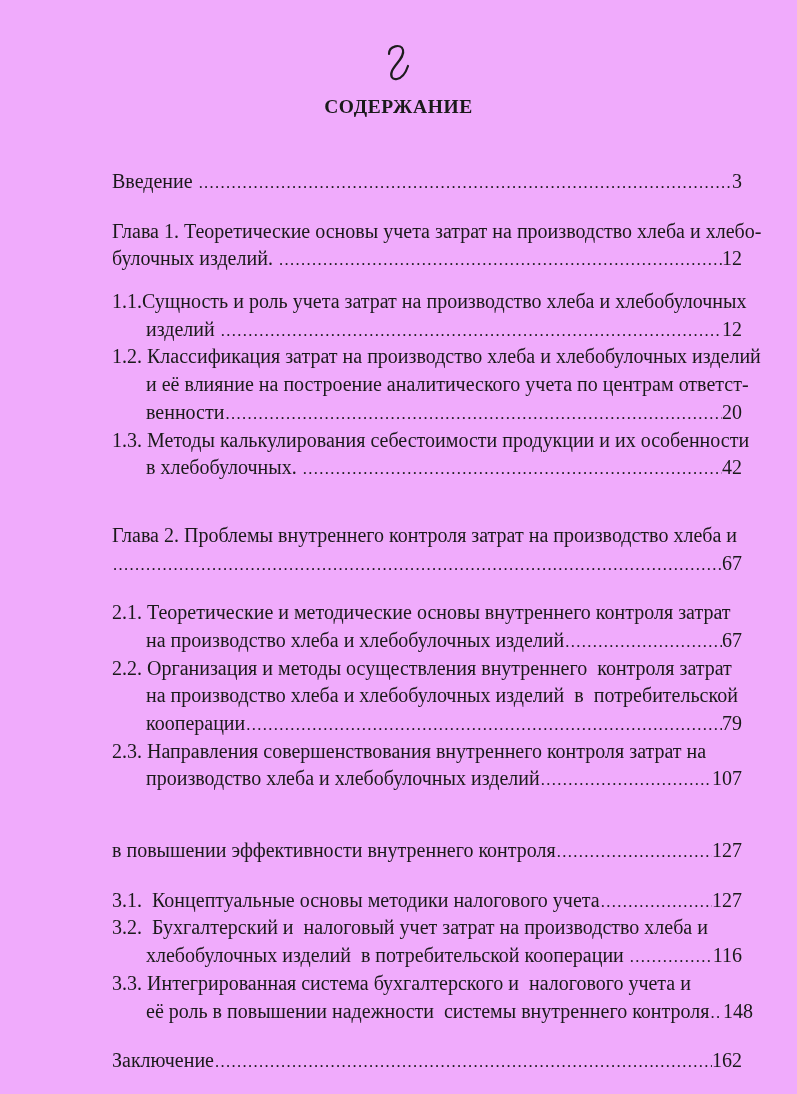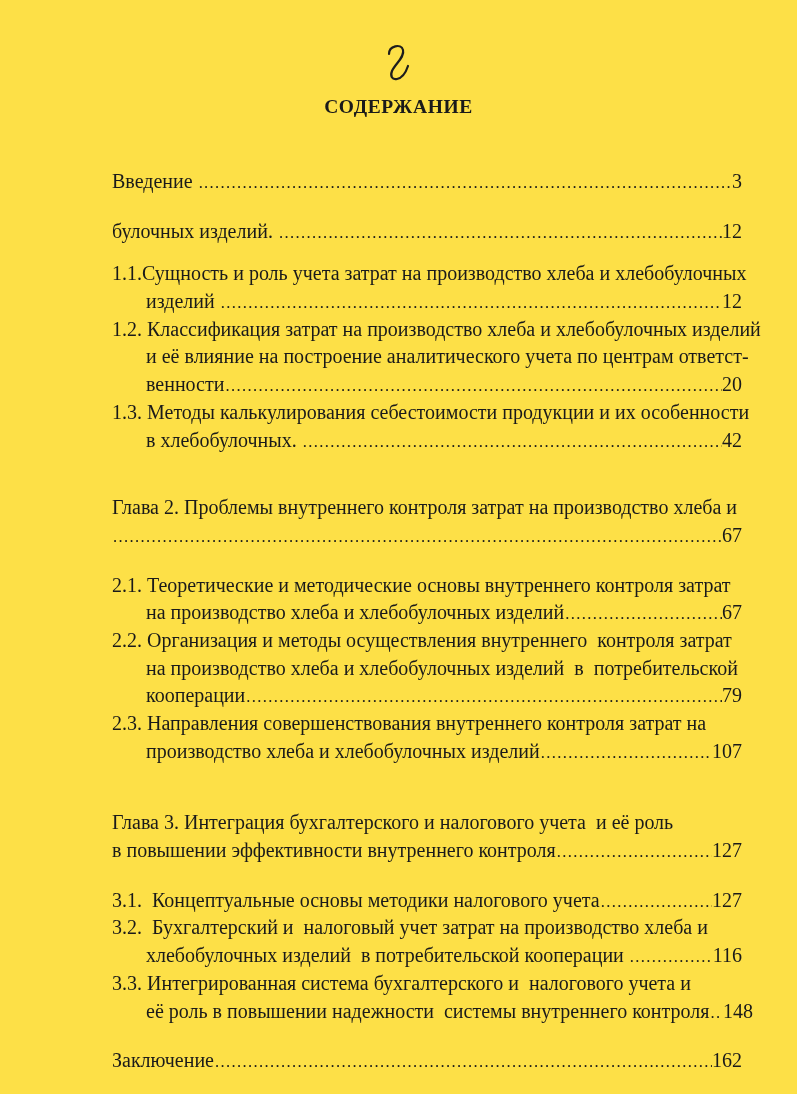--- a/index.html
+++ b/index.html
@@ -11,21 +11,21 @@
     width: 797px;
     height: 1094px;
     position: relative;
     font-family: "Liberation Serif", "DejaVu Serif", serif;
     color: #1a1a1a;
     overflow: hidden;
   }
   .page {
     position: absolute;
     inset: 0;
-    background: #fde047;
+    background: #f0abfc;
   }
 
   
   .folio {
     position: absolute;
     top: 38px;
     left: 0;
     right: 0;
     text-align: center;
     height: 54px;
@@ -102,20 +102,21 @@
   </div>
 
   <div class="doc-title">СОДЕРЖАНИЕ</div>
 
   <div class="toc">
       <div class="entry">
         <div class="line hang-1"><span class="txt">Введение </span><span class="leader"></span><span class="pageno">3</span></div>
       </div>
       <div class="gap-md"></div>
       <div class="entry">
+        <div class="plain hang-1">Глава 1. Теоретические основы учета затрат на производство хлеба и хлебо-</div>
         <div class="line hang-1"><span class="txt">булочных изделий. </span><span class="leader"></span><span class="pageno">12</span></div>
       </div>
       <div class="gap-sm"></div>
       <div class="entry">
         <div class="plain hang-1">1.1.Сущность и роль учета затрат на производство хлеба и хлебобулочных</div>
         <div class="line hang-2"><span class="txt">изделий </span><span class="leader"></span><span class="pageno">12</span></div>
       </div>
       <div class="entry">
         <div class="plain hang-1">1.2. Классификация затрат на производство хлеба и хлебобулочных изделий</div>
         <div class="plain hang-2">и её влияние на построение аналитического учета по центрам ответст-</div>
@@ -139,21 +140,20 @@
         <div class="plain hang-1">2.2. Организация и методы осуществления внутреннего  контроля затрат</div>
         <div class="plain hang-2">на производство хлеба и хлебобулочных изделий  в  потребительской</div>
         <div class="line hang-2"><span class="txt">кооперации</span><span class="leader"></span><span class="pageno">79</span></div>
       </div>
       <div class="entry">
         <div class="plain hang-1">2.3. Направления совершенствования внутреннего контроля затрат на</div>
         <div class="line hang-2"><span class="txt">производство хлеба и хлебобулочных изделий</span><span class="leader"></span><span class="pageno">107</span></div>
       </div>
       <div class="gap-xl"></div>
       <div class="entry">
-        <div class="plain hang-1">Глава 3. Интеграция бухгалтерского и налогового учета  и её роль</div>
         <div class="line hang-1"><span class="txt">в повышении эффективности внутреннего контроля</span><span class="leader"></span><span class="pageno">127</span></div>
       </div>
       <div class="gap-md"></div>
       <div class="entry">
         <div class="line hang-1"><span class="txt">3.1.  Концептуальные основы методики налогового учета</span><span class="leader"></span><span class="pageno">127</span></div>
       </div>
       <div class="entry">
         <div class="plain hang-1">3.2.  Бухгалтерский и  налоговый учет затрат на производство хлеба и</div>
         <div class="line hang-2"><span class="txt">хлебобулочных изделий  в потребительской кооперации </span><span class="leader"></span><span class="pageno">116</span></div>
       </div>

